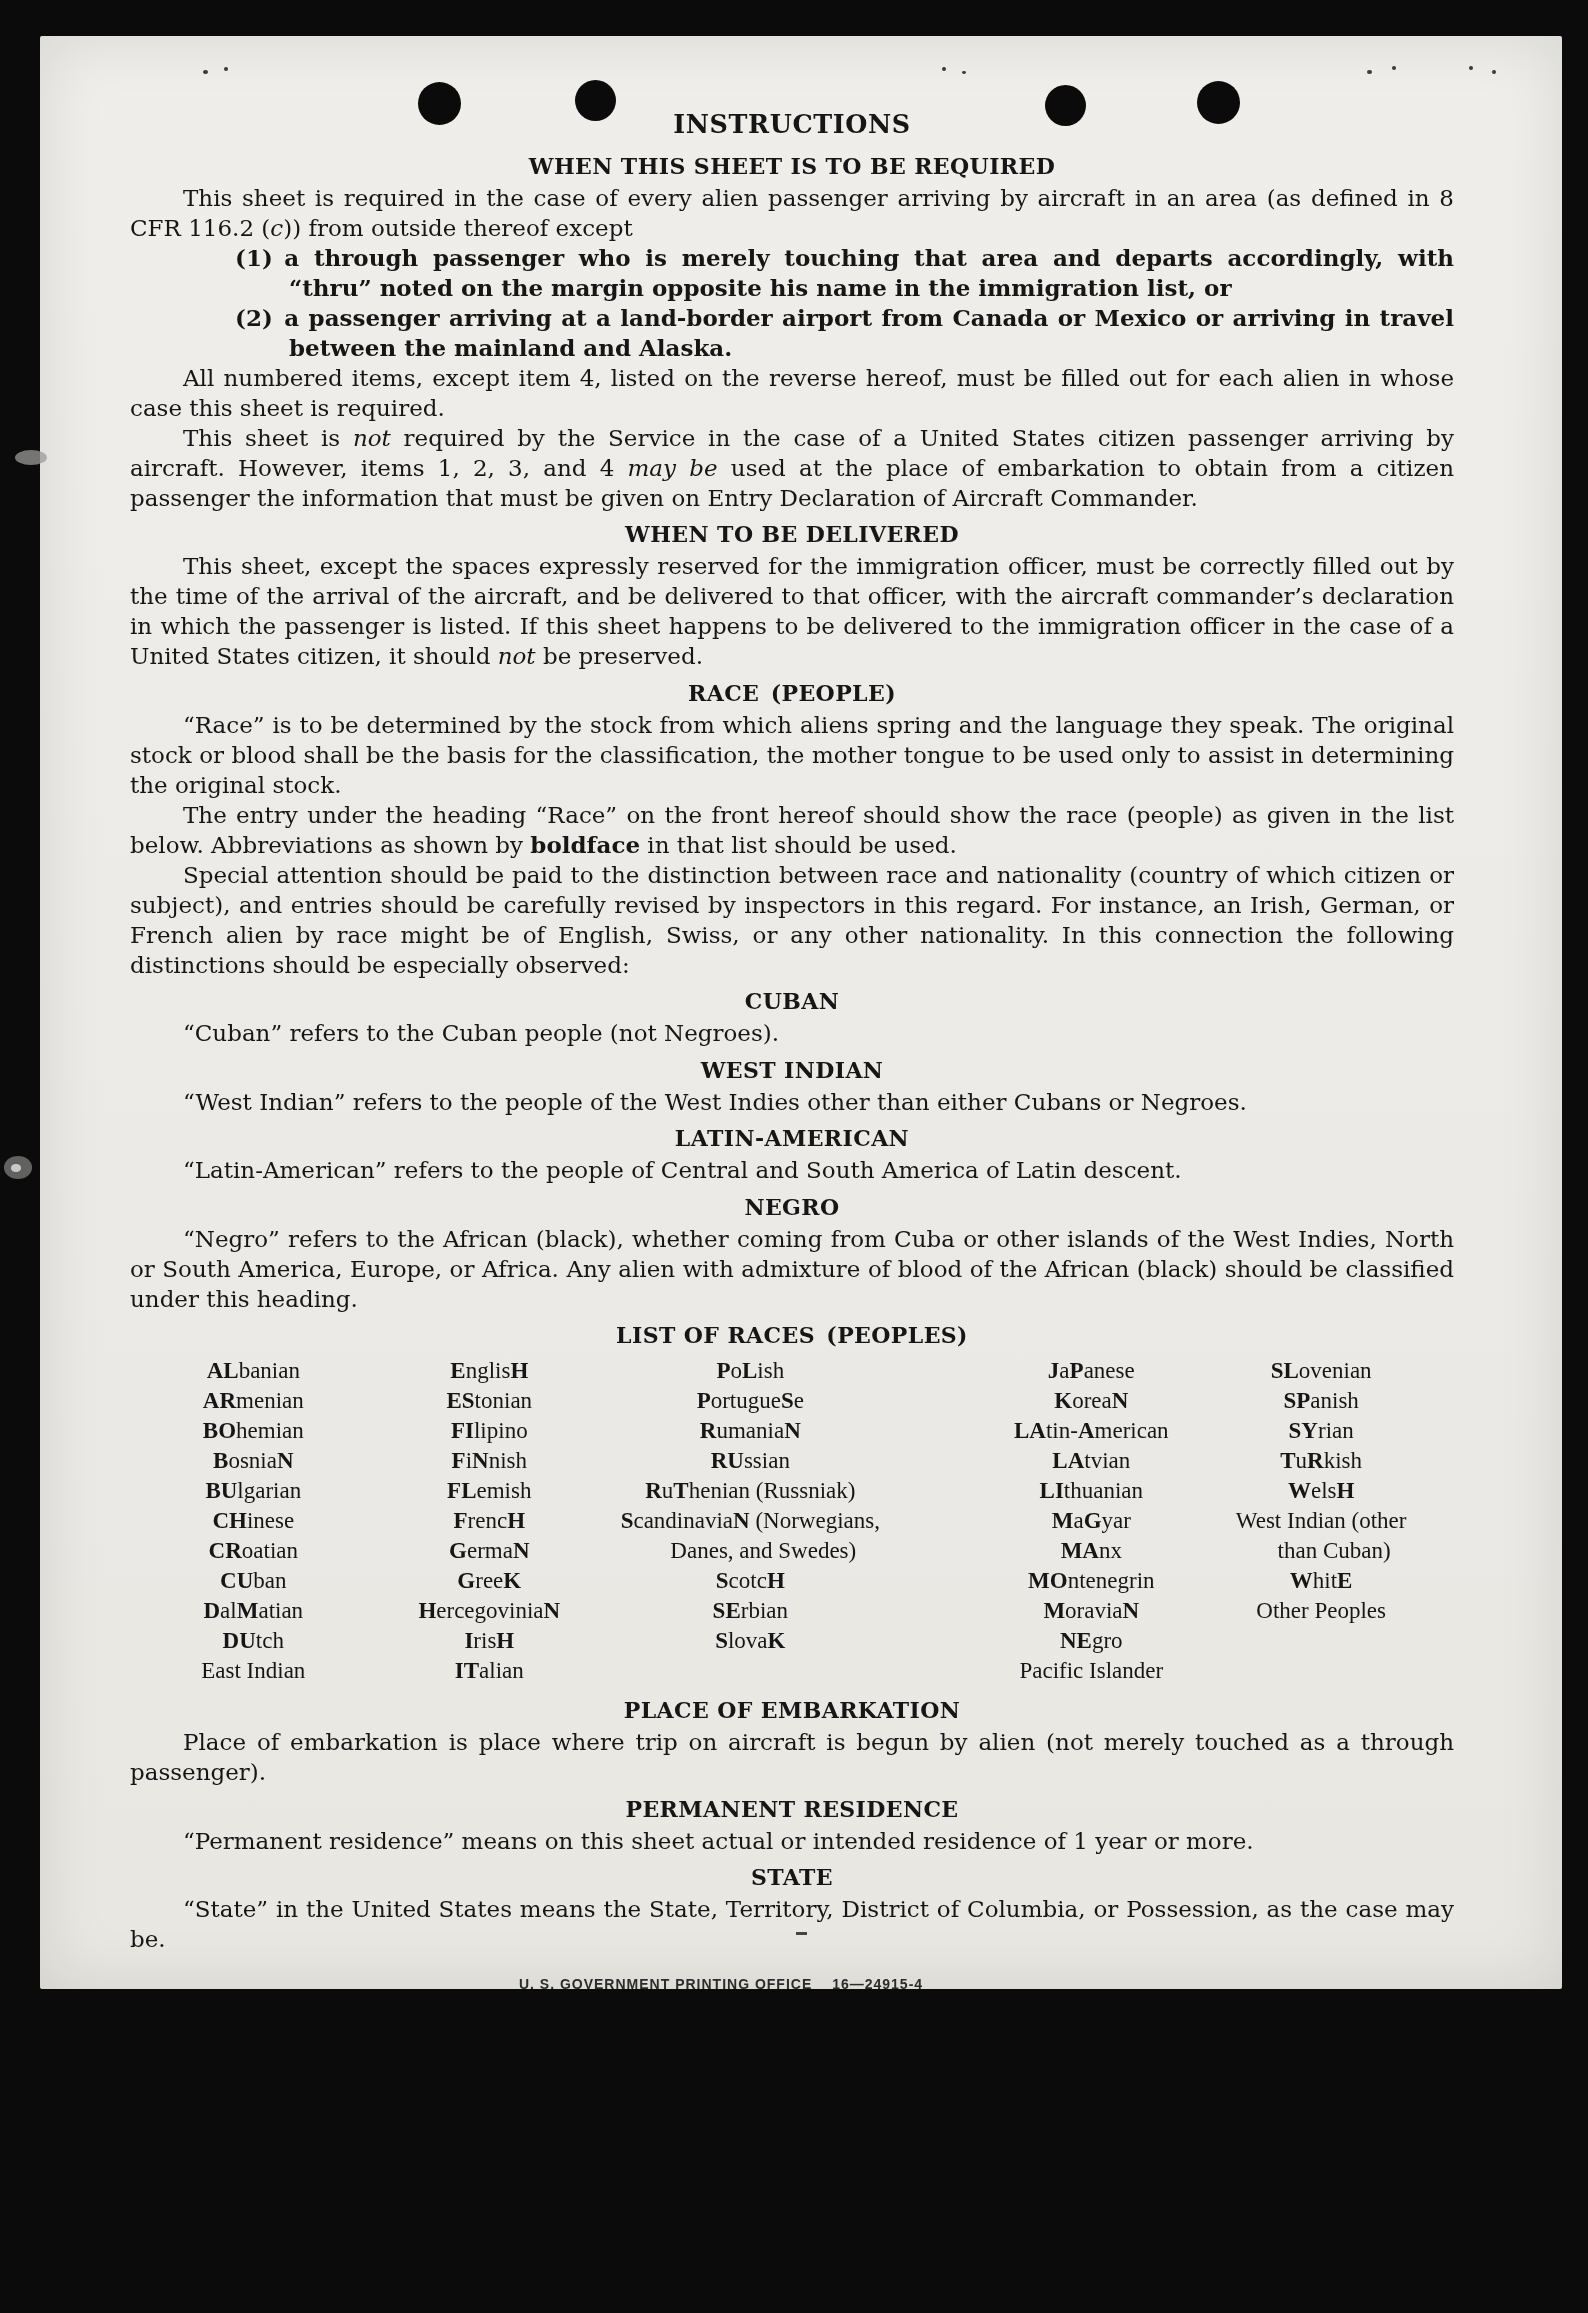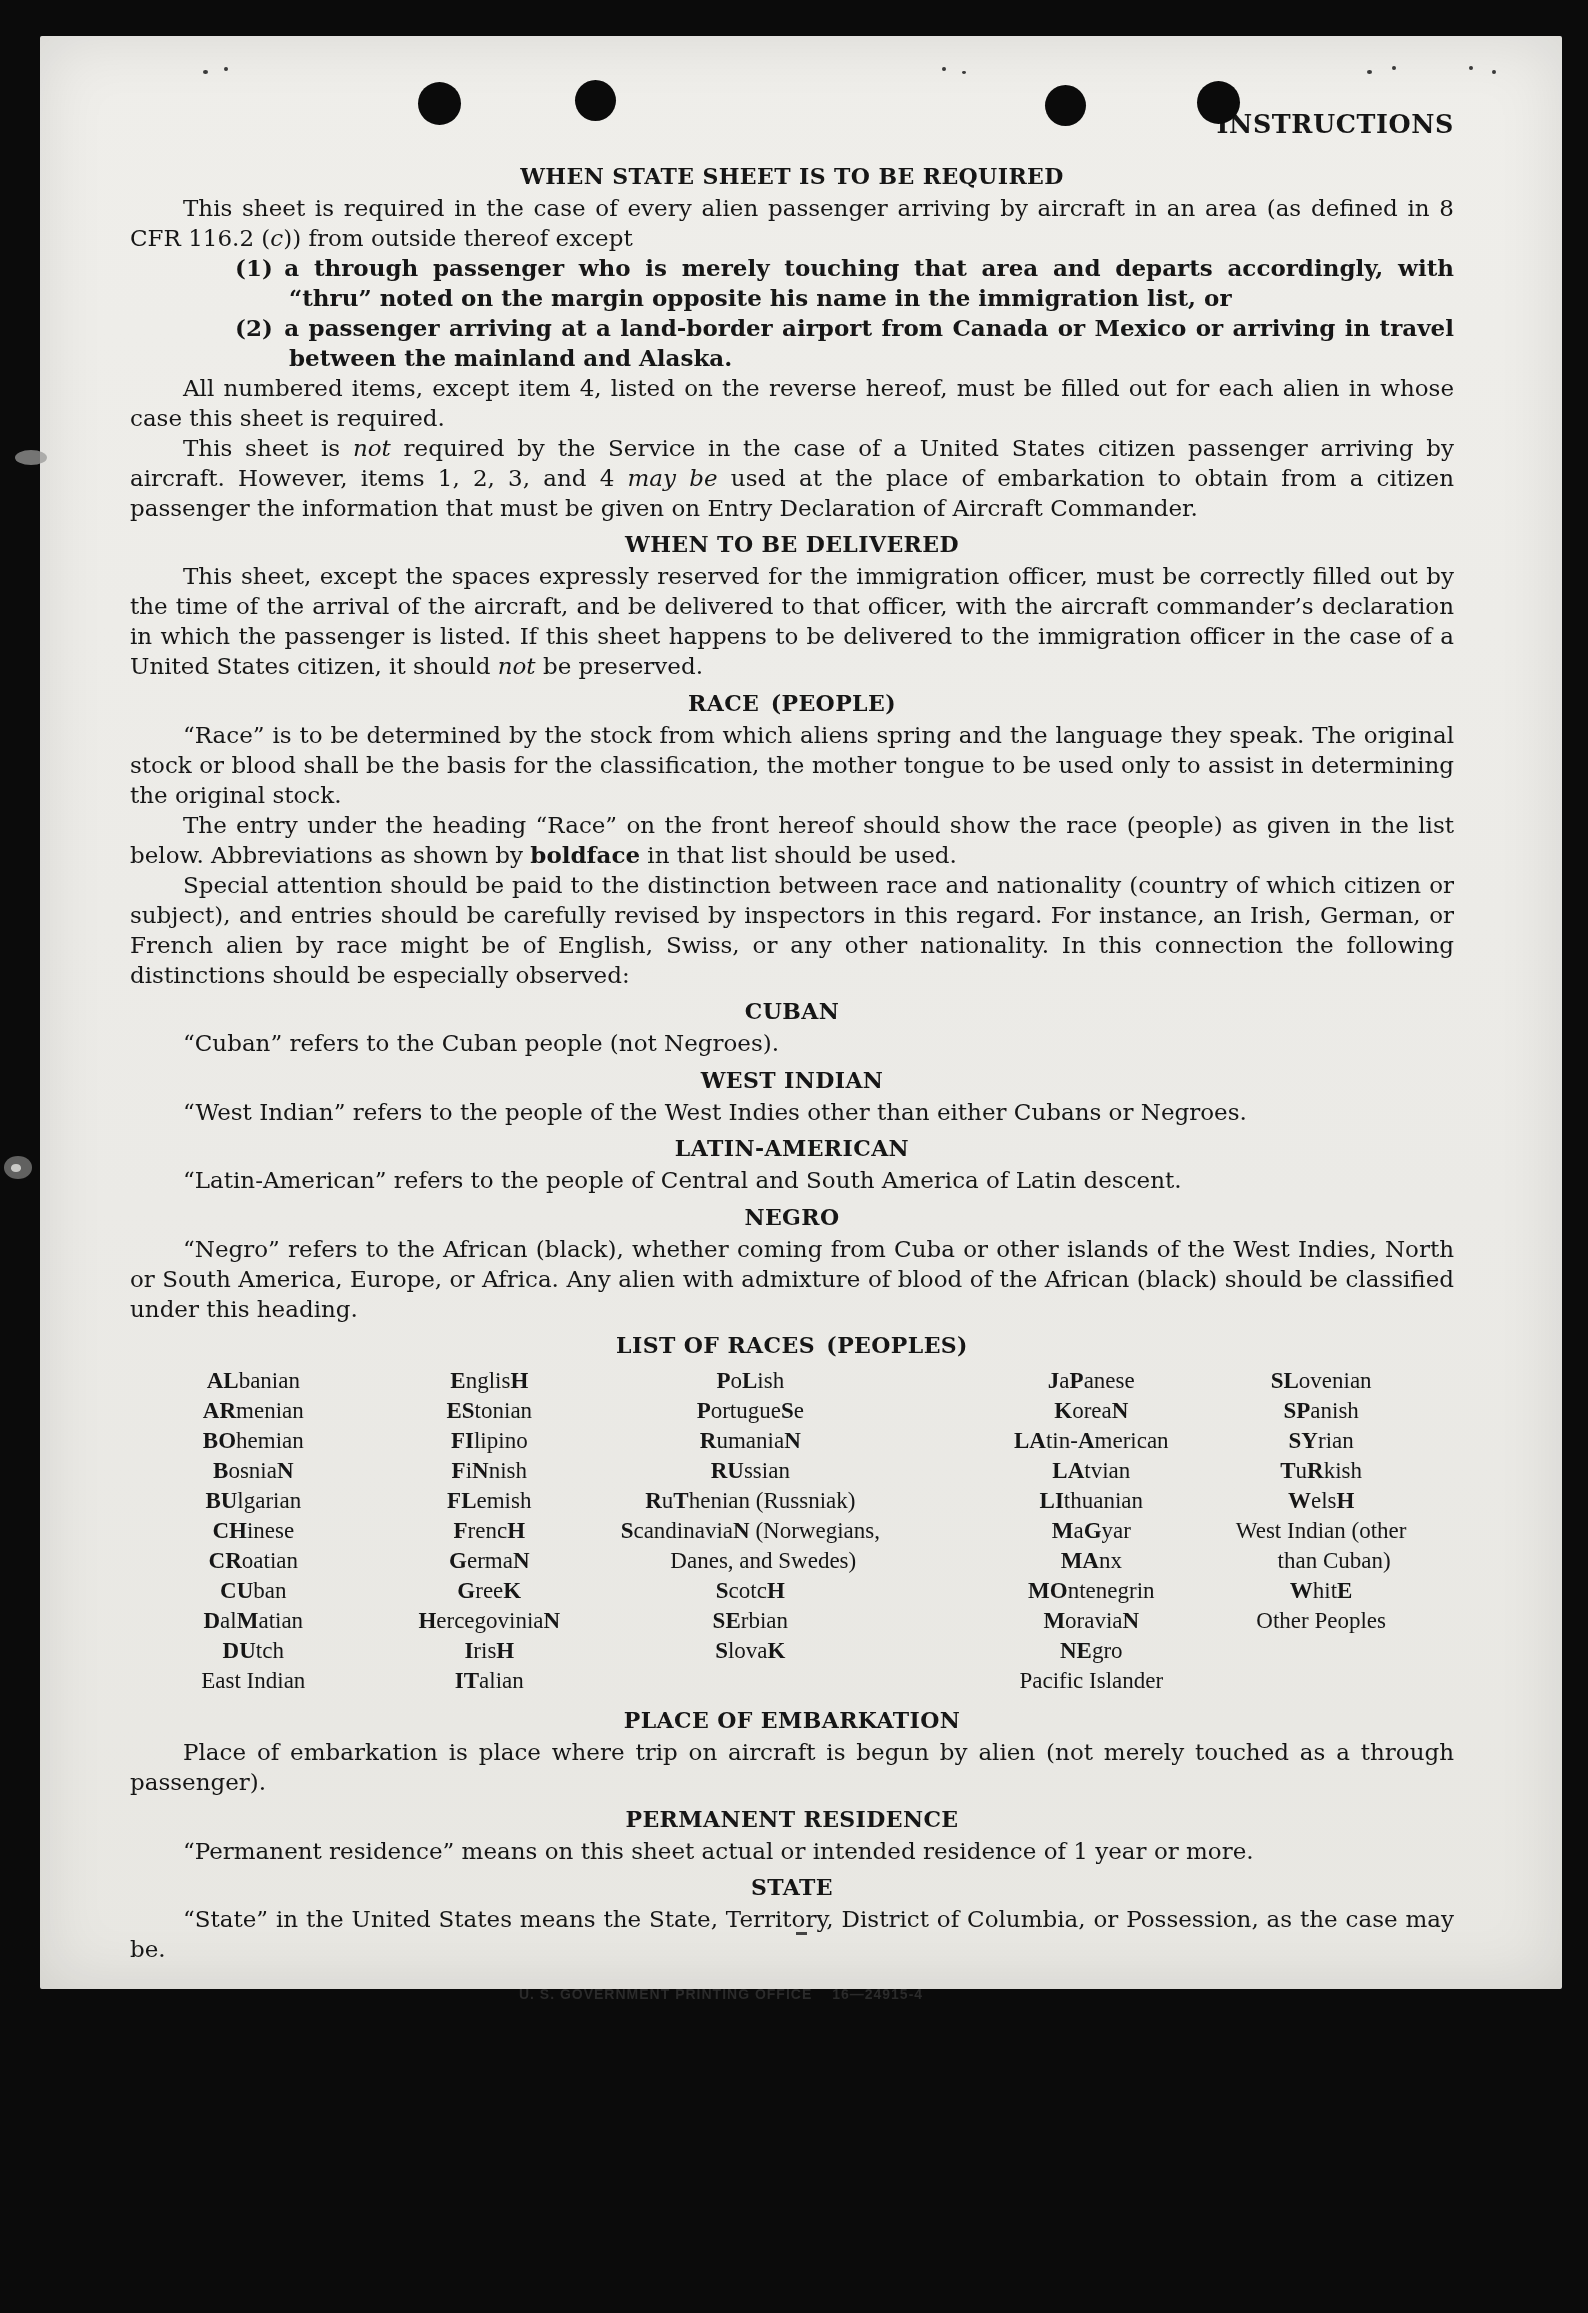--- a/index.html
+++ b/index.html
@@ -20,23 +20,23 @@
   .content {
     padding: 73px 108px 0 90px;
     color: #161616;
     font-size: 23px;
     line-height: 30px;
     text-align: justify;
   }
   .title {
     font-size: 25.4px;
     font-weight: bold;
-    text-align: right;
+    text-align: center;
     letter-spacing: 0.6px;
-    margin-bottom: 22px;
+    margin-bottom: 12px;
   }
   .h2 {
     font-size: 22px;
     font-weight: bold;
     text-align: center;
     letter-spacing: 0.4px;
     margin: 6.6px 0 1.9px 0;
   }
   .p { text-indent: 53px; }
   .item { padding-left: 159px; text-indent: -54px; font-weight: bold; }
@@ -84,21 +84,21 @@
   }
 </style>
 </head>
 <body>
 
 <div class="paper">
   <div class="content">
 
     <div class="title">INSTRUCTIONS</div>
 
-    <div class="h2">WHEN STATE SHEET IS TO BE REQUIRED</div>
+    <div class="h2">WHEN THIS SHEET IS TO BE REQUIRED</div>
     <div class="p">This sheet is required in the case of every alien passenger arriving by aircraft in an area (as defined in 8 CFR 116.2 (<i>c</i>)) from outside thereof except</div>
     <div class="item">(1) a through passenger who is merely touching that area and departs accordingly, with “thru” noted on the margin opposite his name in the immigration list, or</div>
     <div class="item">(2) a passenger arriving at a land-border airport from Canada or Mexico or arriving in travel between the mainland and Alaska.</div>
     <div class="p">All numbered items, except item 4, listed on the reverse hereof, must be filled out for each alien in whose case this sheet is required.</div>
     <div class="p">This sheet is <i>not</i> required by the Service in the case of a United States citizen passenger arriving by aircraft. However, items 1, 2, 3, and 4 <i>may be</i> used at the place of embarkation to obtain from a citizen passenger the information that must be given on Entry Declaration of Aircraft Commander.</div>
 
     <div class="h2">WHEN TO BE DELIVERED</div>
     <div class="p">This sheet, except the spaces expressly reserved for the immigration officer, must be correctly filled out by the time of the arrival of the aircraft, and be delivered to that officer, with the aircraft commander’s declaration in which the passenger is listed. If this sheet happens to be delivered to the immigration officer in the case of a United States citizen, it should <i>not</i> be preserved.</div>
 
     <div class="h2">RACE (PEOPLE)</div>

